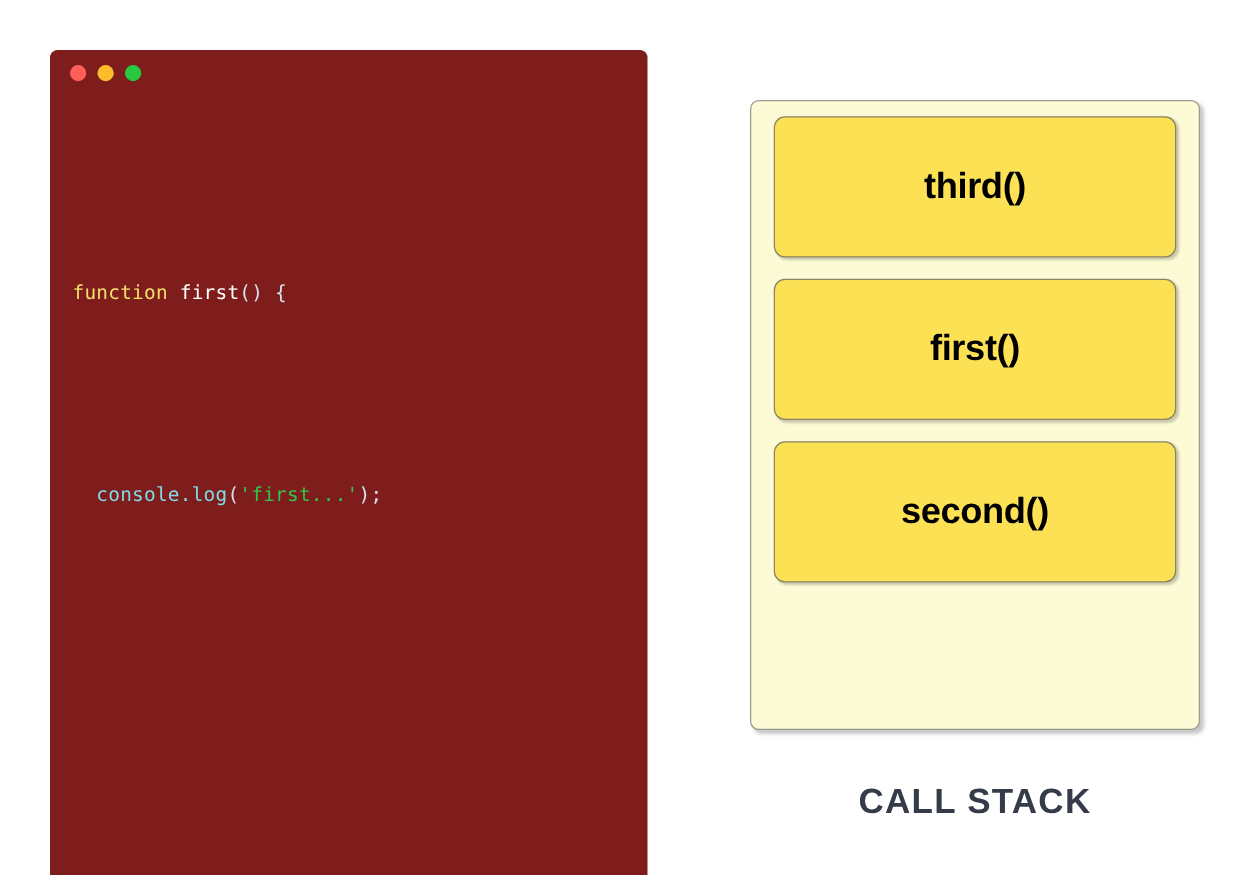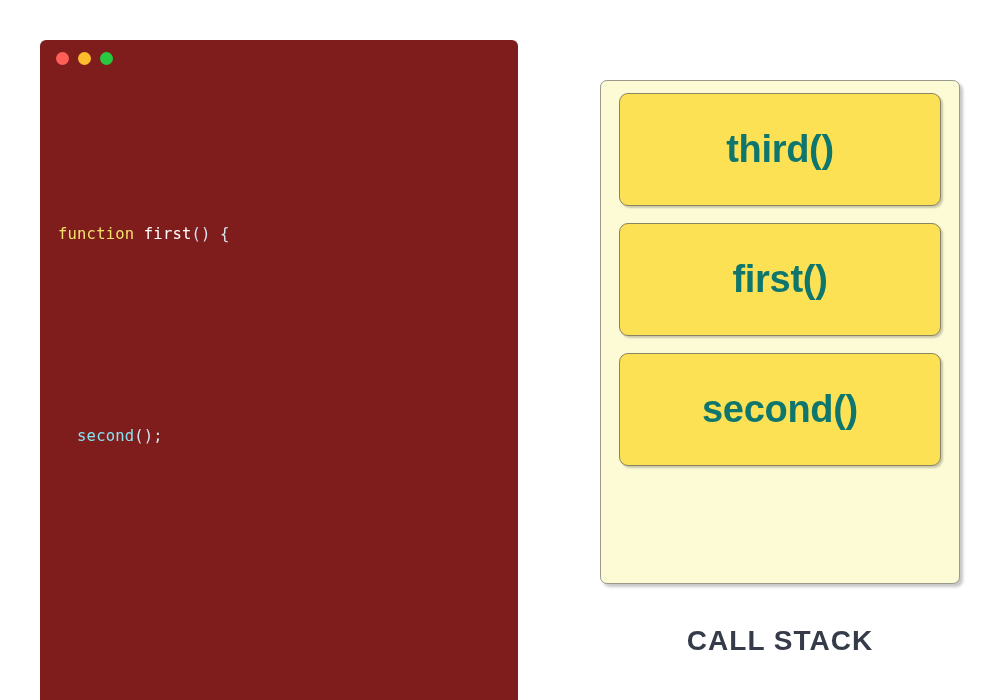--- a/index.html
+++ b/index.html
@@ -94,22 +94,22 @@
     box-sizing: border-box;
     display: flex;
     align-items: center;
     justify-content: center;
     box-shadow: 2px 2px 2px rgba(0,0,0,0.2);
   }
   .stack-frame:last-child { margin-bottom: 0; }
   .stack-frame-label {
     font-family: "Liberation Sans", sans-serif;
     font-weight: bold;
-    font-size: 38px;
-    color: #0f766e;
+    font-size: 29px;
+    color: #000000;
     letter-spacing: -0.3px;
   }
 
   #callstack-caption {
     position: absolute;
     left: 600px;
     top: 605px;
     width: 360px;
     text-align: center;
     font-family: "Liberation Sans", sans-serif;
@@ -128,22 +128,22 @@
   <div id="titlebar">
     <span class="dot" style="background:#ff5f57"></span>
     <span class="dot" style="background:#fdbc2c"></span>
     <span class="dot" style="background:#28c840"></span>
   </div>
 
   <div id="code-body">
 
     <div class="code-line"><span class="tok-kw">function</span><span class="tok-punct"> </span><span class="tok-fn">first</span><span class="tok-punct">() {</span></div>
 
+    <div class="code-line">  <span class="tok-obj">console.log</span><span class="tok-punct">(</span><span class="tok-str">'first...'</span><span class="tok-punct">);</span></div>
 
-    <div class="code-line">  <span class="tok-call">second</span><span class="tok-punct">();</span></div>
 
     
 
     
 
     
 
     
 
     

